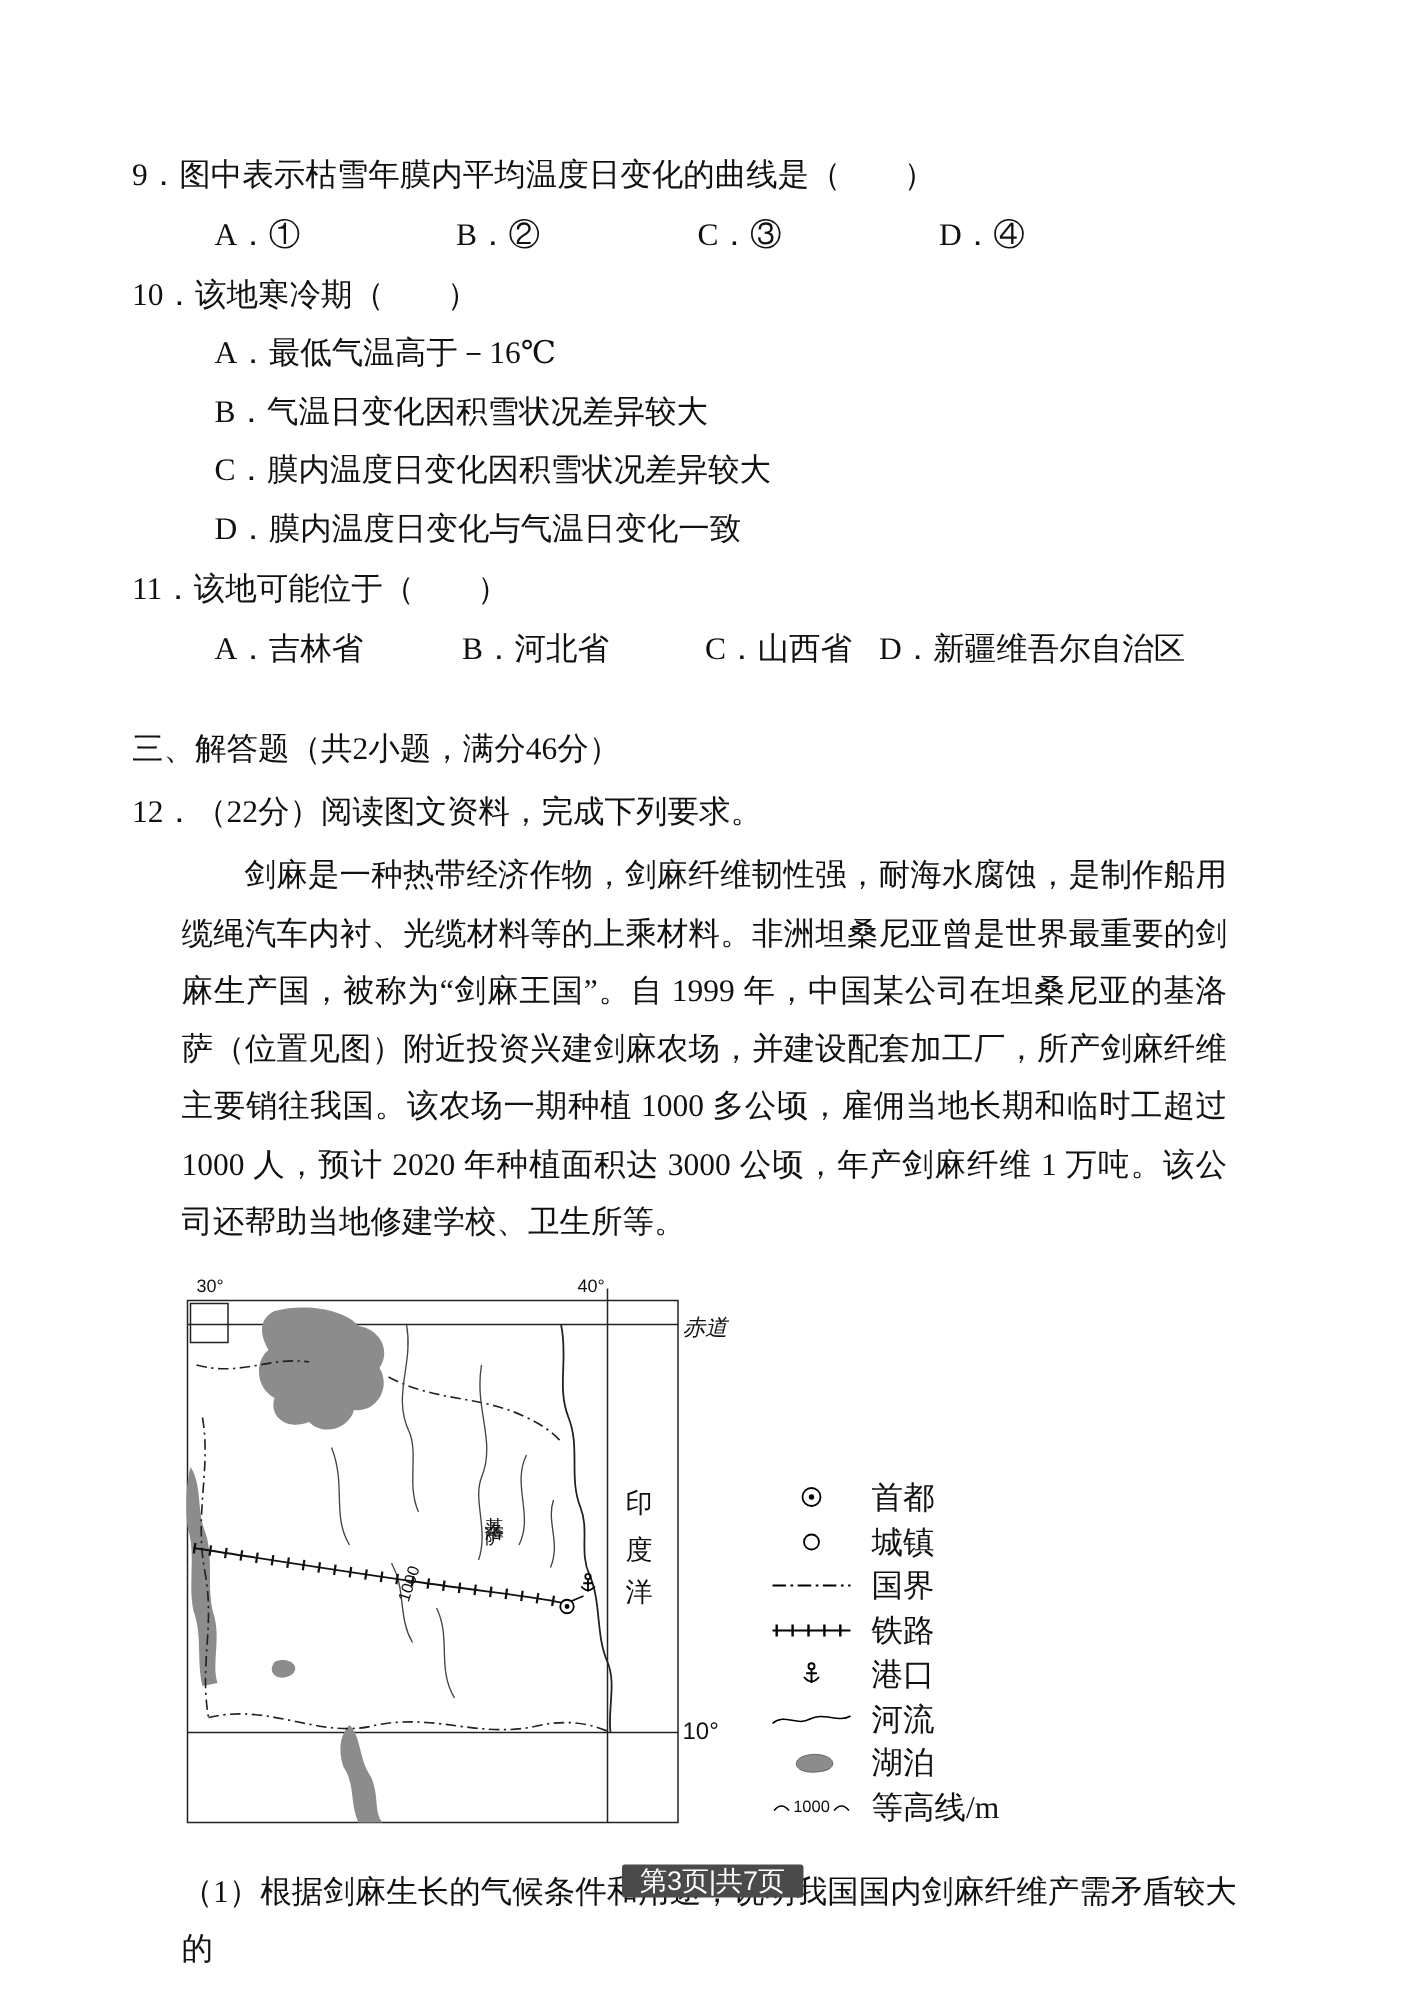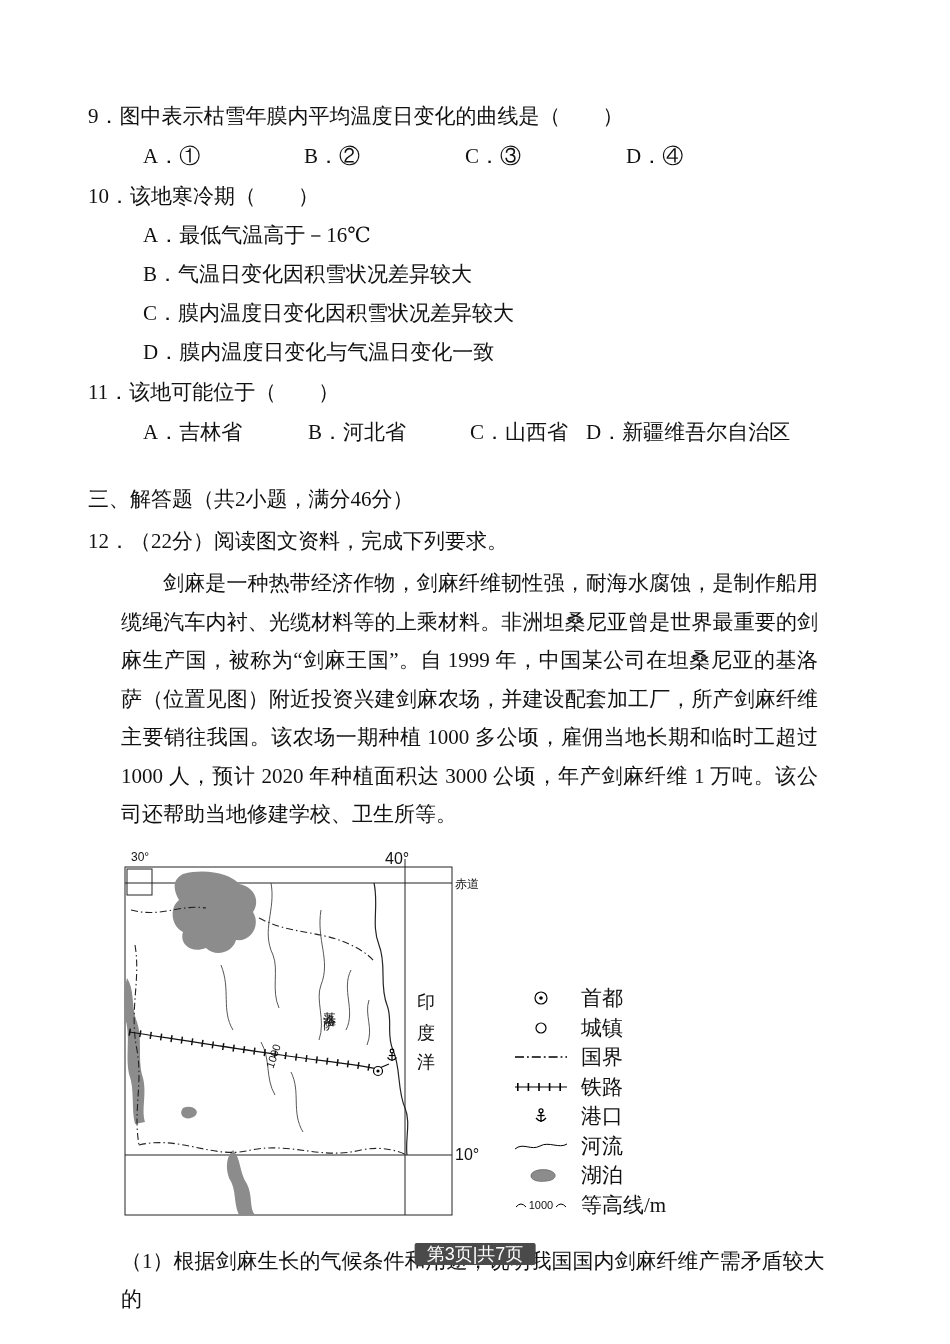--- a/index.html
+++ b/index.html
@@ -32,22 +32,22 @@
     text-indent:2em;
   }
   .subq { margin-left:33px; margin-top:22px; line-height:38px; }
 
   
   .figure { display:flex; margin-left:33px; margin-top:16px;align-items:flex-end; }
   .map-wrap { position:relative; width:368px; height:370px; flex:0 0 auto; }
   .map-wrap svg { position:absolute; left:0; top:0; }
   .map-label { position:absolute; color:#111; font-family:"Liberation Sans","DejaVu Sans",sans-serif; }
   .lbl-lon30 { left:10px; top:0; font-size:12px; }
-  .lbl-lon40 { left:264px; top:0; font-size:16px; }
-  .lbl-equator { left:334px; top:26px; font-size:12px; }
+  .lbl-lon40 { left:264px; top:0; font-size:12px; }
+  .lbl-equator { left:334px; top:26px; font-size:15px;font-style:italic; }
   .lbl-lat10 { left:334px; top:296px; font-size:16px; }
   .lbl-ocean {
     left:293px; top:128px; font-size:18px;
     writing-mode:vertical-rl; letter-spacing:30px;
     font-family:"Liberation Serif","DejaVu Serif",serif;
   }
   .lbl-city {
     left:199px; top:151px; font-size:13px;
     writing-mode:vertical-rl; letter-spacing:3px;
     font-family:"Liberation Serif","DejaVu Serif",serif;

